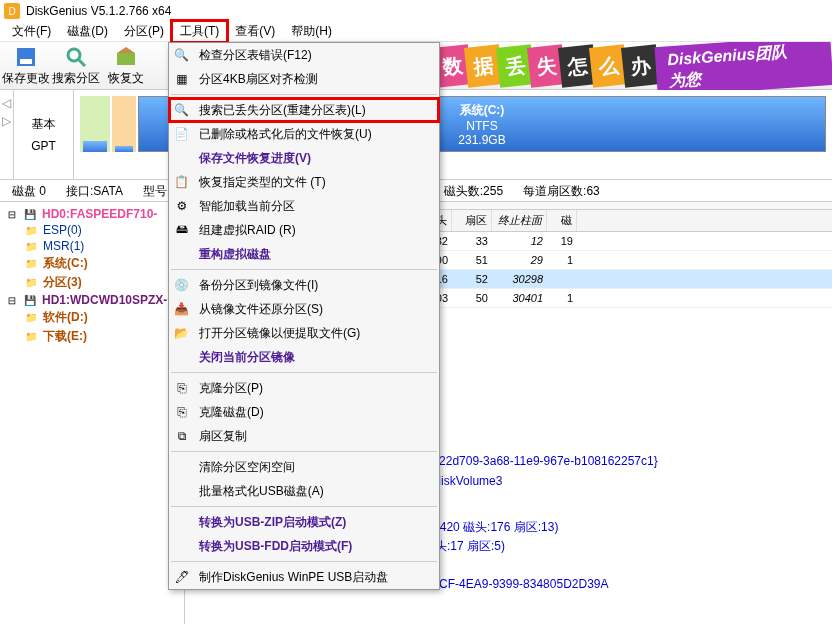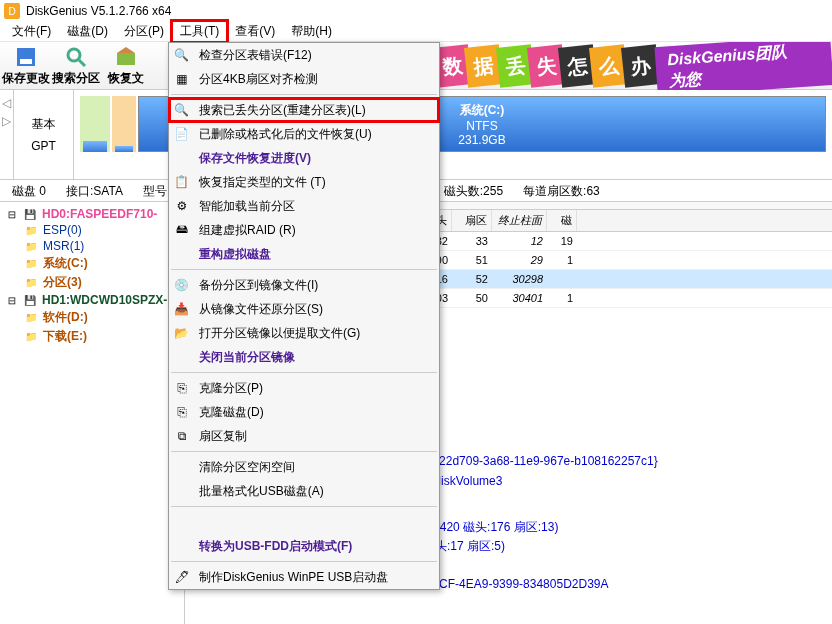--- a/index.html
+++ b/index.html
@@ -3,21 +3,21 @@
 <meta charset="utf-8">
 <style>
 * { margin: 0; padding: 0; box-sizing: border-box; font-family: "Microsoft YaHei", SimSun, sans-serif; font-size: 12px; }
 body { width: 832px; height: 624px; background: #fff; overflow: hidden; position: relative; }
 .titlebar { height: 22px; display: flex; align-items: center; padding: 2px 4px; background: #fff; }
 .title-icon { width: 16px; height: 16px; background: #f6a623; border-radius: 2px; margin-right: 6px; display:inline-flex;align-items:center;justify-content:center;color:#fff;font-size:10px;}
 .menubar { height: 20px; display: flex; align-items: center; padding: 0 4px; border-bottom: 1px solid #e5e5e5; }
 .menu-item { padding: 2px 8px; cursor: pointer; }
 .menu-item.highlighted { outline: 3px solid #e00; outline-offset: -1px; }
 .toolbar { height: 48px; display: flex; align-items: center; padding: 2px; gap: 2px; background: linear-gradient(#fefefe,#f0f0f0); border-bottom: 1px solid #ccc; }
-.tb-btn { width: 48px; height: 44px; display: flex; flex-direction: column; align-items: center; justify-content: center; font-size: 11px; gap:1px;font-weight:bold; }
+.tb-btn { width: 48px; height: 44px; display: flex; flex-direction: column; align-items: center; justify-content: center; font-size: 11px; gap:1px; }
 .tb-btn .ic { width:24px; height:24px; }
 .disk-strip { height: 90px; display: flex; border-bottom: 1px solid #ccc; }
 .ds-left { width: 60px; display: flex; flex-direction: column; align-items: center; justify-content: center; border-right: 1px solid #ccc; font-size:11px; gap:6px;}
 .ds-vis { flex: 1; padding: 6px; display: flex; flex-direction: column; }
 .diskbar { height: 56px; display:flex; gap:2px; }
 .part-block { border:1px solid #888; display:flex; flex-direction:column; align-items:center; justify-content:center; font-size:11px; }
 .status-row { height: 22px; padding: 3px 12px; border-bottom: 1px solid #ccc; display:flex; gap:20px; font-size:11px;}
 .main { display: flex; height: calc(624px - 22px - 20px - 48px - 90px - 22px); }
 .tree { width: 185px; border-right: 1px solid #ccc; padding: 4px 2px; font-size: 12px; }
 .tree-node { display:flex; align-items:center; padding: 1px 2px; gap:3px; white-space:nowrap; }
@@ -159,21 +159,21 @@
         <span class="tree-icon">📁</span>
         <b style="color:#b05000">系统(C:)</b>
       </div>
     <div class="tree-node l2">
         <span class="tree-icon">📁</span>
         <b style="color:#b05000">分区(3)</b>
       </div>
     <div class="tree-node l1">
         <span class="tree-icon">⊟</span>
         <span class="tree-icon">💾</span>
-        <b style="color:#14532d">HD1:WDCWD10SPZX-</b>
+        <b style="color:#701a75">HD1:WDCWD10SPZX-</b>
       </div>
     <div class="tree-node l2">
         <span class="tree-icon">📁</span>
         <b style="color:#b05000">软件(D:)</b>
       </div>
     <div class="tree-node l2">
         <span class="tree-icon">📁</span>
         <b style="color:#b05000">下载(E:)</b>
       </div>
   </div>
@@ -365,20 +365,21 @@
       <span class="dd-icon"></span>
       <span>清除分区空闲空间</span>
     </div>
   <div class="dd-item">
       <span class="dd-icon"></span>
       <span>批量格式化USB磁盘(A)</span>
     </div>
   <div class="dd-sep"></div>
   <div class="dd-item disabled">
       <span class="dd-icon"></span>
+      <span>转换为USB-ZIP启动模式(Z)</span>
     </div>
   <div class="dd-item disabled">
       <span class="dd-icon"></span>
       <span>转换为USB-FDD启动模式(F)</span>
     </div>
   <div class="dd-sep"></div>
   <div class="dd-item">
       <span class="dd-icon">🖊</span>
       <span>制作DiskGenius WinPE USB启动盘</span>
     </div>

